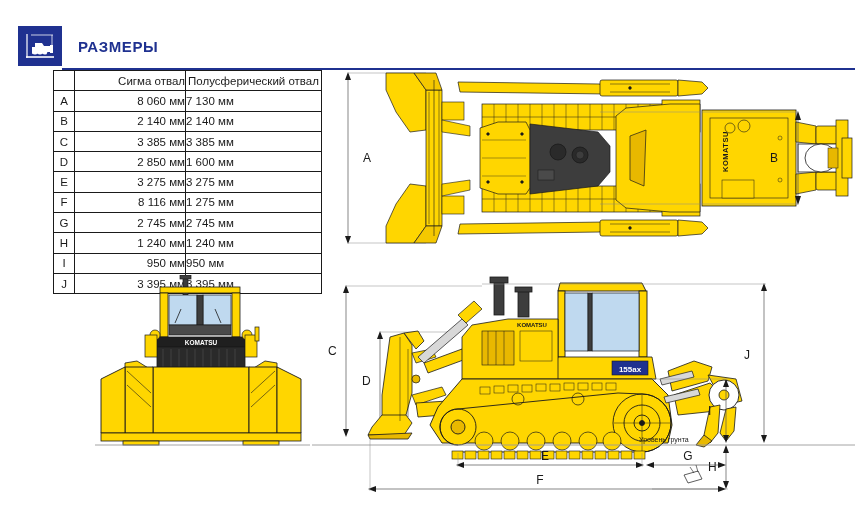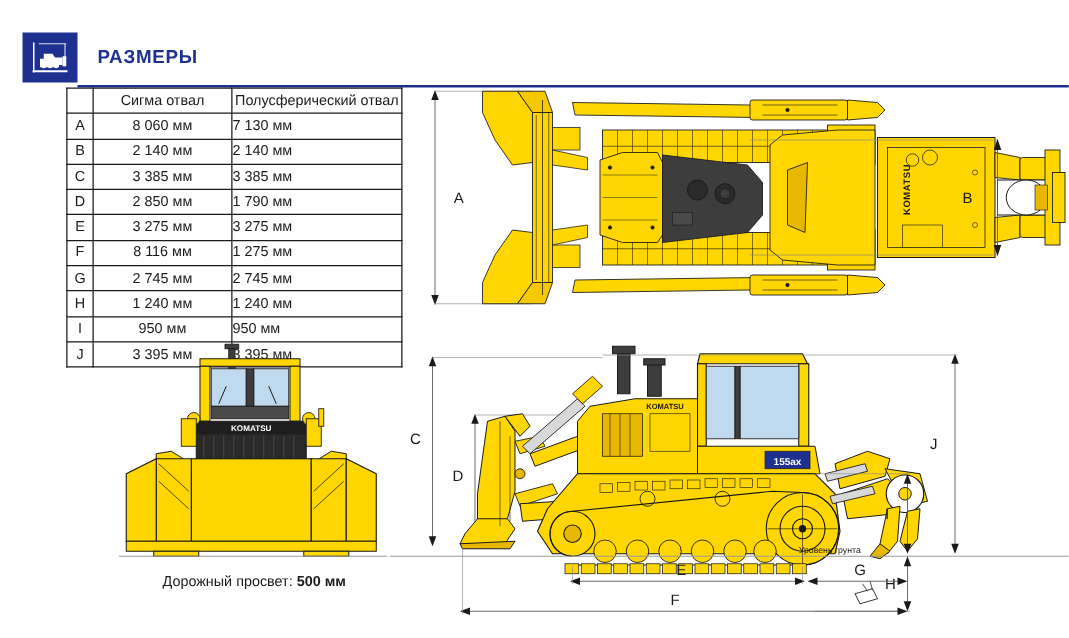--- a/index.html
+++ b/index.html
@@ -39,21 +39,21 @@
     font-size:11.5px;
   }
   .spec-table td,.spec-table th{
     border:1px solid #1a1a1a;
     padding:0;
     height:19.3px;
     font-weight:normal;
     background:#fff;
   }
   .spec-table .c-key{width:20px;text-align:center;font-size:11.5px;}
-  .spec-table .c-a{width:110px;text-align:center;}
+  .spec-table .c-a{width:110px;text-align:right;}
   .spec-table .c-b{width:135px;}
   .spec-table thead td{text-align:center;font-size:11.5px;}
 
   
   .clearance{
     position:absolute;left:130px;top:460px;
     font-size:11.5px;white-space:nowrap;
   }
   .clearance b{font-weight:bold;}
 
@@ -116,21 +116,21 @@
         <td class="c-b">2 140 мм</td>
       </tr>
       <tr>
         <td class="c-key">C</td>
         <td class="c-a">3 385 мм</td>
         <td class="c-b">3 385 мм</td>
       </tr>
       <tr>
         <td class="c-key">D</td>
         <td class="c-a">2 850 мм</td>
-        <td class="c-b">1 790 мм</td>
+        <td class="c-b">1 600 мм</td>
       </tr>
       <tr>
         <td class="c-key">E</td>
         <td class="c-a">3 275 мм</td>
         <td class="c-b">3 275 мм</td>
       </tr>
       <tr>
         <td class="c-key">F</td>
         <td class="c-a">8 116 мм</td>
         <td class="c-b">1 275 мм</td>
@@ -151,24 +151,20 @@
         <td class="c-b">950 мм</td>
       </tr>
       <tr>
         <td class="c-key">J</td>
         <td class="c-a">3 395 мм</td>
         <td class="c-b">3 395 мм</td>
       </tr>
     </tbody>
   </table>
 
-  <div class="clearance">
-    <span>Дорожный просвет:</span>
-    <b>500 мм</b>
-  </div>
 
   <div class="dwg" style="left:330px;top:60px;">
     <svg width="525" height="195" viewBox="0 0 525 195">
       <defs>
         <g id="tv-grouser">
           <rect x="0" y="0" width="7" height="26" fill="#ffd600" stroke="#1a1a1a" stroke-width="0.5"></rect>
         </g>
       </defs>
 
       <g stroke="#555" stroke-width="0.7" fill="none">

